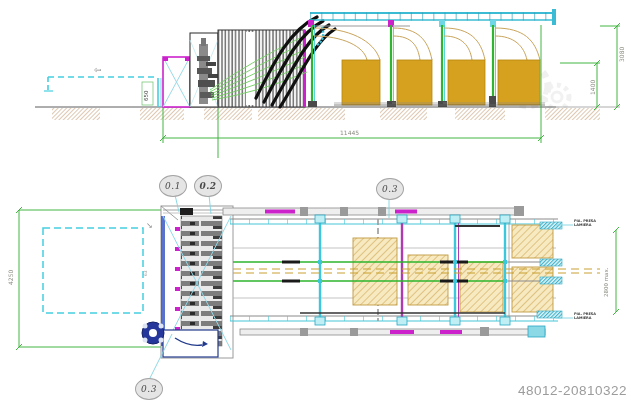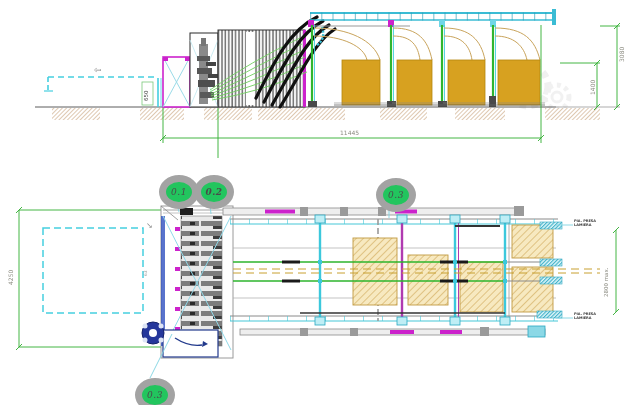--- a/index.html
+++ b/index.html
@@ -1,22 +1,22 @@
 <!DOCTYPE html>
 <html><head>
 <meta charset="utf-8">
 <style>
   html,body{margin:0;padding:0;background:#fff;}
   #stage{position:relative;width:631px;height:405px;background:#ffffff;overflow:hidden;
          font-family:"DejaVu Sans",sans-serif;}
   .abs{position:absolute;}
   .dim{font-size:6px;color:#8b8b80;white-space:nowrap;line-height:1;}
   .rot{transform:rotate(-90deg);transform-origin:left top;}
-  .balloon{width:26px;height:20px;border:7px solid #a3a3a3;border-radius:50%;
-           display:flex;align-items:center;justify-content:center;background:#22c55e;
+  .balloon{width:26px;height:20px;border:1px solid #a3a3a3;border-radius:50%;
+           display:flex;align-items:center;justify-content:center;background:#e5e5e5;
            font-family:"DejaVu Serif",serif;font-style:italic;font-size:9px;color:#4a4a4a;
            letter-spacing:0.5px;}
   .tinylbl{font-size:3.5px;color:#3a3a3a;font-weight:bold;line-height:1.15;white-space:nowrap;}
   .wm{font-size:13.5px;color:#9c9c9c;font-family:"Liberation Sans",sans-serif;letter-spacing:0.5px;}
   .arrowglyph{font-size:9px;color:#8a8a8a;line-height:1;}
   svg{position:absolute;left:0;top:0;}
 </style>
 </head>
 <body>
 
@@ -361,14 +361,15 @@
 
 <div class="abs tinylbl" style="left:574px;top:219px;">
   <div>PIA. PRESA</div>
   <div>LAMIERA</div>
 </div>
 <div class="abs tinylbl" style="left:574px;top:312px;">
   <div>PIA. PRESA</div>
   <div>LAMIERA</div>
 </div>
 
+<div class="abs wm" style="right:4px;bottom:7px;">48012-20810322</div>
 
 </div>
 
 </body></html>

